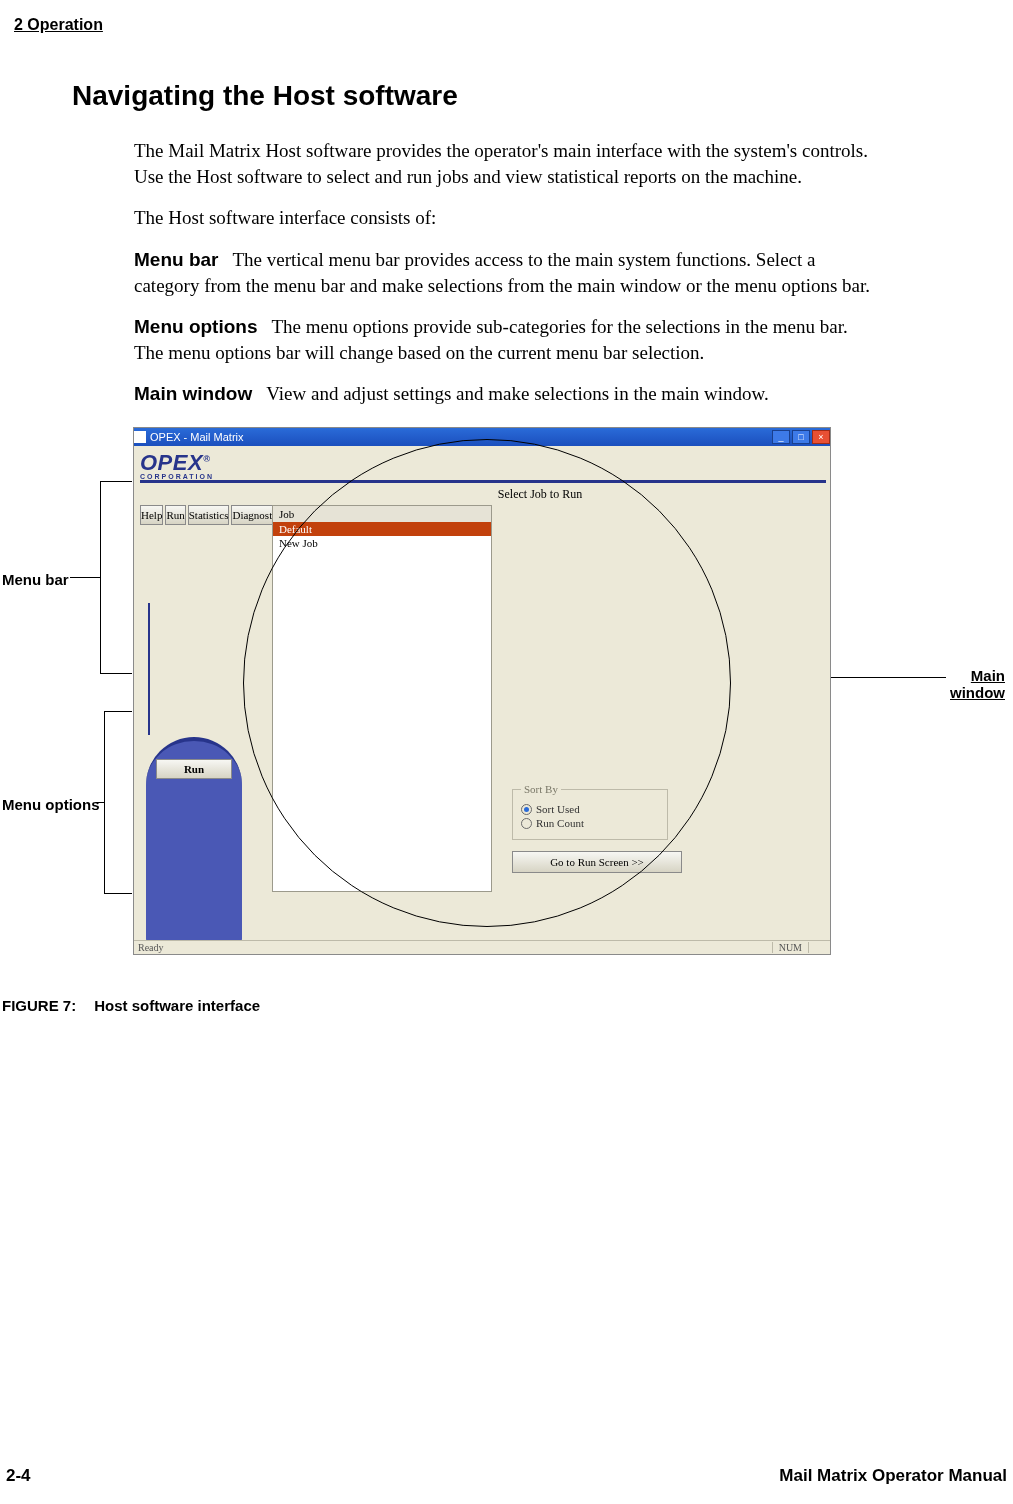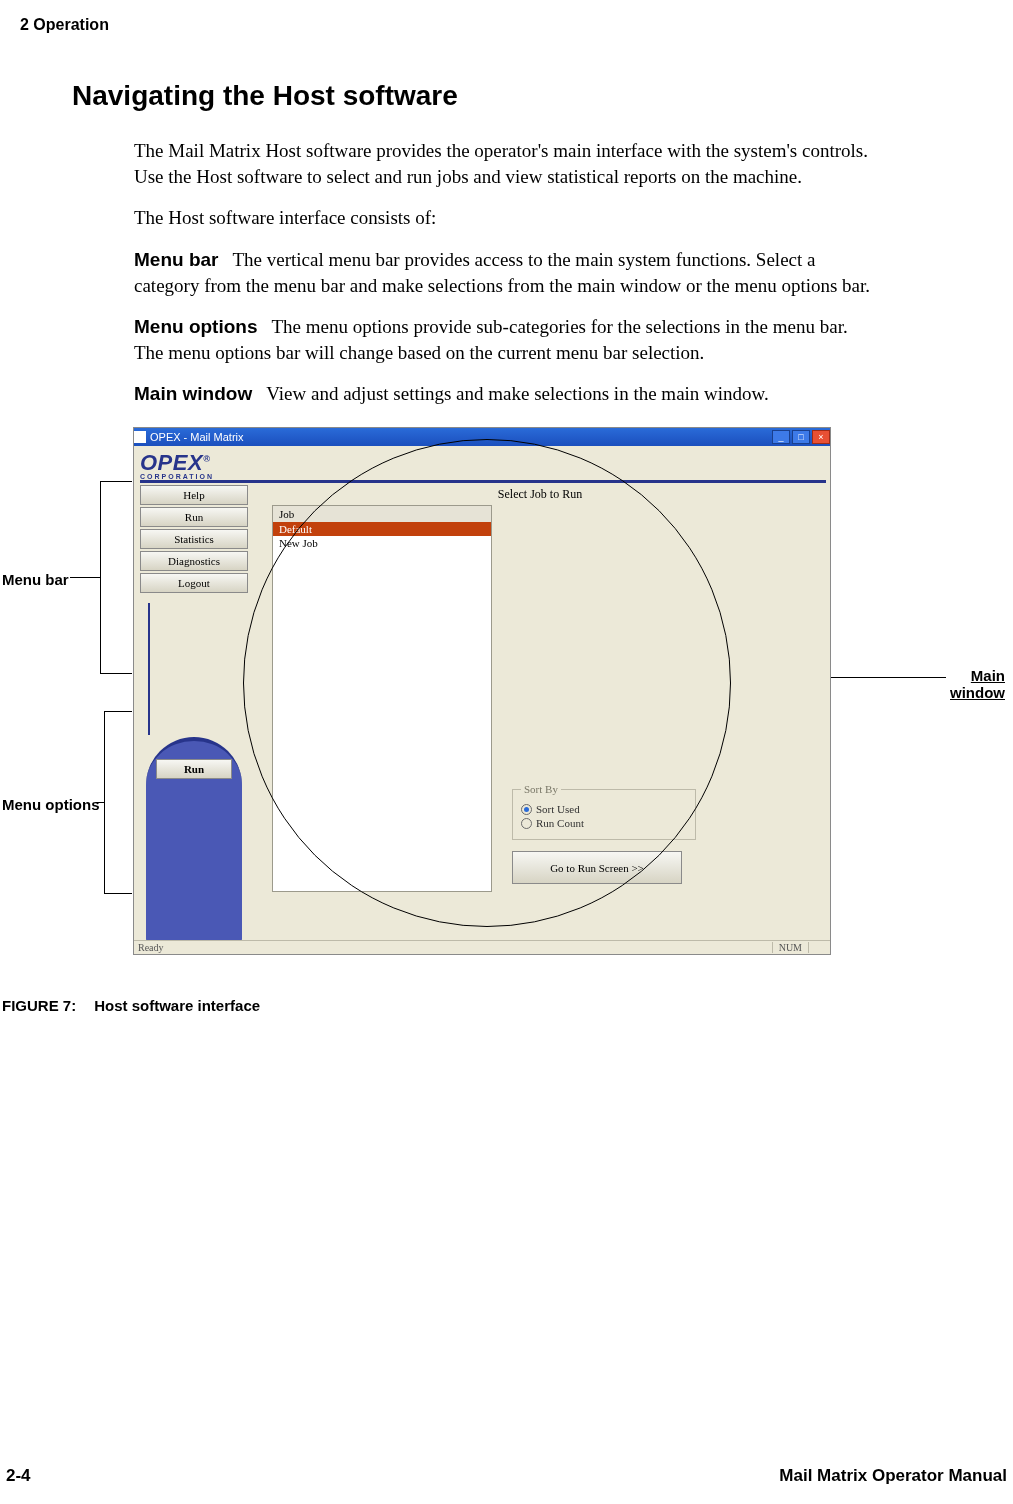--- a/index.html
+++ b/index.html
@@ -1,18 +1,18 @@
 <!DOCTYPE html>
 <html><head>
 <meta charset="utf-8">
 <style>
   * { box-sizing: border-box; margin: 0; padding: 0; }
   html, body { width: 1013px; height: 1504px; background: #fff; font-family: Georgia, 'Times New Roman', serif; color: #000; }
   .page { position: relative; width: 1013px; height: 1504px; padding: 16px 0 0 0; }
-  .header-sec { font: bold 16px Arial, Helvetica, sans-serif; padding-left: 20px; }
+  .header-sec { font: bold 16px Arial, Helvetica, sans-serif; padding-left: 14px; text-decoration: underline; }
   .content { padding: 46px 0 0 0; }
   .h1 { font: bold 28px Arial, Helvetica, sans-serif; padding-left: 72px; margin-bottom: 26px; }
   .body-text { width: 740px; margin-left: 134px; font-size: 19px; line-height: 1.35; margin-bottom: 16px; }
   .inline-title { font-family: Arial, Helvetica, sans-serif; font-weight: bold; margin-right: 14px; }
 
   
   .fig-wrap { position: relative; width: 1013px; height: 560px; margin-top: 8px; }
   .callout { position: absolute; font: bold 15px Arial, Helvetica, sans-serif; }
   .call-menu-bar { left: 2px; top: 148px; }
   .call-menu-opt { left: 2px; top: 373px; }
@@ -43,42 +43,42 @@
   .winbtn { width: 18px; height: 14px; margin-left: 2px; display: inline-flex; align-items: center; justify-content: center; background: #3d7ae8; border: 1px solid #1a3f8c; color: #fff; font-size: 9px; line-height: 1; }
   .winbtn.close { background: #e85034; border-color: #a02a15; }
   .logo-row { height: 38px; padding-left: 6px; display: flex; align-items: center; background: #ece9d8; }
   .opex-logo { font: italic 900 22px Arial, sans-serif; color: #27348b; letter-spacing: 0.5px; text-align: right; }
   .opex-rr { font-size: 9px; vertical-align: super; }
   .opex-corp { display: block; font: bold 7px Arial; color: #27348b; letter-spacing: 2px; margin-top: -3px; }
   .logo-underline { position:absolute; left:6px; top:52px; width:686px; height:3px; background:#27348b; }
 
   .ui-body { position: absolute; left: 0; top: 55px; right: 0; bottom: 14px; }
   .side-col { position: absolute; left: 6px; top: 0; width: 108px; bottom: 0; }
-  .menu-stack { display: flex; flex-direction: column; gap: 2px; padding-top: 2px; }
+  .menu-stack { display: flex; flex-direction: row; gap: 2px; padding-top: 22px; }
   .menu-btn { height: 20px; background: linear-gradient(#f7f7f3, #d7d4c4); border: 1px solid #8a8a8a; font: 11px Tahoma; display:flex; align-items:center; justify-content:center; cursor: default; }
   .pipe { position:absolute; left:8px; top:120px; width:2px; height:132px; background:#27348b; }
 
   .options-pod { position: absolute; left: 6px; top: 254px; width: 96px; height: 210px; background: #4a58b5; border-radius: 48px 48px 8px 8px; border-top: 4px solid #27348b; }
   .options-inner { position:absolute; left:10px; right:10px; top:18px; }
   .opt-btn { height: 20px; background: linear-gradient(#f7f7f3, #d7d4c4); border: 1px solid #8a8a8a; font: bold 11px Tahoma; display:flex; align-items:center; justify-content:center; }
 
   .main-pane { position: absolute; left: 120px; top: 0; right: 4px; bottom: 0; }
   .main-title { text-align: center; font: 12px Tahoma; color: #000; padding: 4px 0 6px; }
   .job-panel { position: absolute; left: 18px; top: 22px; width: 220px; height: 387px; background: #fff; border: 1px solid #9c9a8c; }
   .job-head { background: #e6e3d6; padding: 2px 6px; font: 11px Tahoma; }
   .job-row { padding: 1px 6px; font: 11px Tahoma; }
   .job-row.sel { background: #c2410c; color: #fff; }
 
-  .sort-panel { position: absolute; left: 258px; top: 300px; width: 184px; border: 1px solid #bdbaa9; padding: 6px 8px 8px; }
+  .sort-panel { position: absolute; left: 258px; top: 300px; width: 156px; border: 1px solid #bdbaa9; padding: 6px 8px 8px; }
   .sort-panel legend { font: 11px Tahoma; color: #7a7868; padding: 0 3px; }
   .radio-row { display:flex; align-items:center; gap:4px; font: 11px Tahoma; margin: 2px 0; color:#333; }
   .radio { width:11px; height:11px; border:1px solid #6b6b6b; border-radius:50%; display:inline-flex; align-items:center; justify-content:center; }
   .radio.sel::after { content:""; width:5px; height:5px; background:#2a6bd8; border-radius:50%; }
 
-  .go-btn { position:absolute; left:258px; top: 368px; width: 170px; height: 33px; background: linear-gradient(#f7f7f3,#d7d4c4); border:1px solid #8a8a8a; font: 11px Tahoma; display:flex; align-items:center; justify-content:center; }
+  .go-btn { position:absolute; left:258px; top: 368px; width: 170px; height: 22px; background: linear-gradient(#f7f7f3,#d7d4c4); border:1px solid #8a8a8a; font: 11px Tahoma; display:flex; align-items:center; justify-content:center; }
 
   .statusbar { position:absolute; left:0; right:0; bottom:0; height:14px; background:#ece9d8; border-top:1px solid #bdbaa9; display:flex; align-items:center; font:10px Tahoma; color:#555; padding:0 4px; }
   .statusbar .flex { flex:1; }
   .statusbar .cell { border-left:1px solid #bdbaa9; padding:0 6px; }
 
   .fig-caption { font: bold 15px Arial, Helvetica, sans-serif; margin: 14px 12px 0 2px; }
   .fig-caption .lbl { margin-right: 18px; }
 
   .footer { position: absolute; left: 0; bottom: 18px; width: 1013px; display: flex; justify-content: space-between; padding: 0 6px; font: bold 17px Arial, Helvetica, sans-serif; }
 </style>

